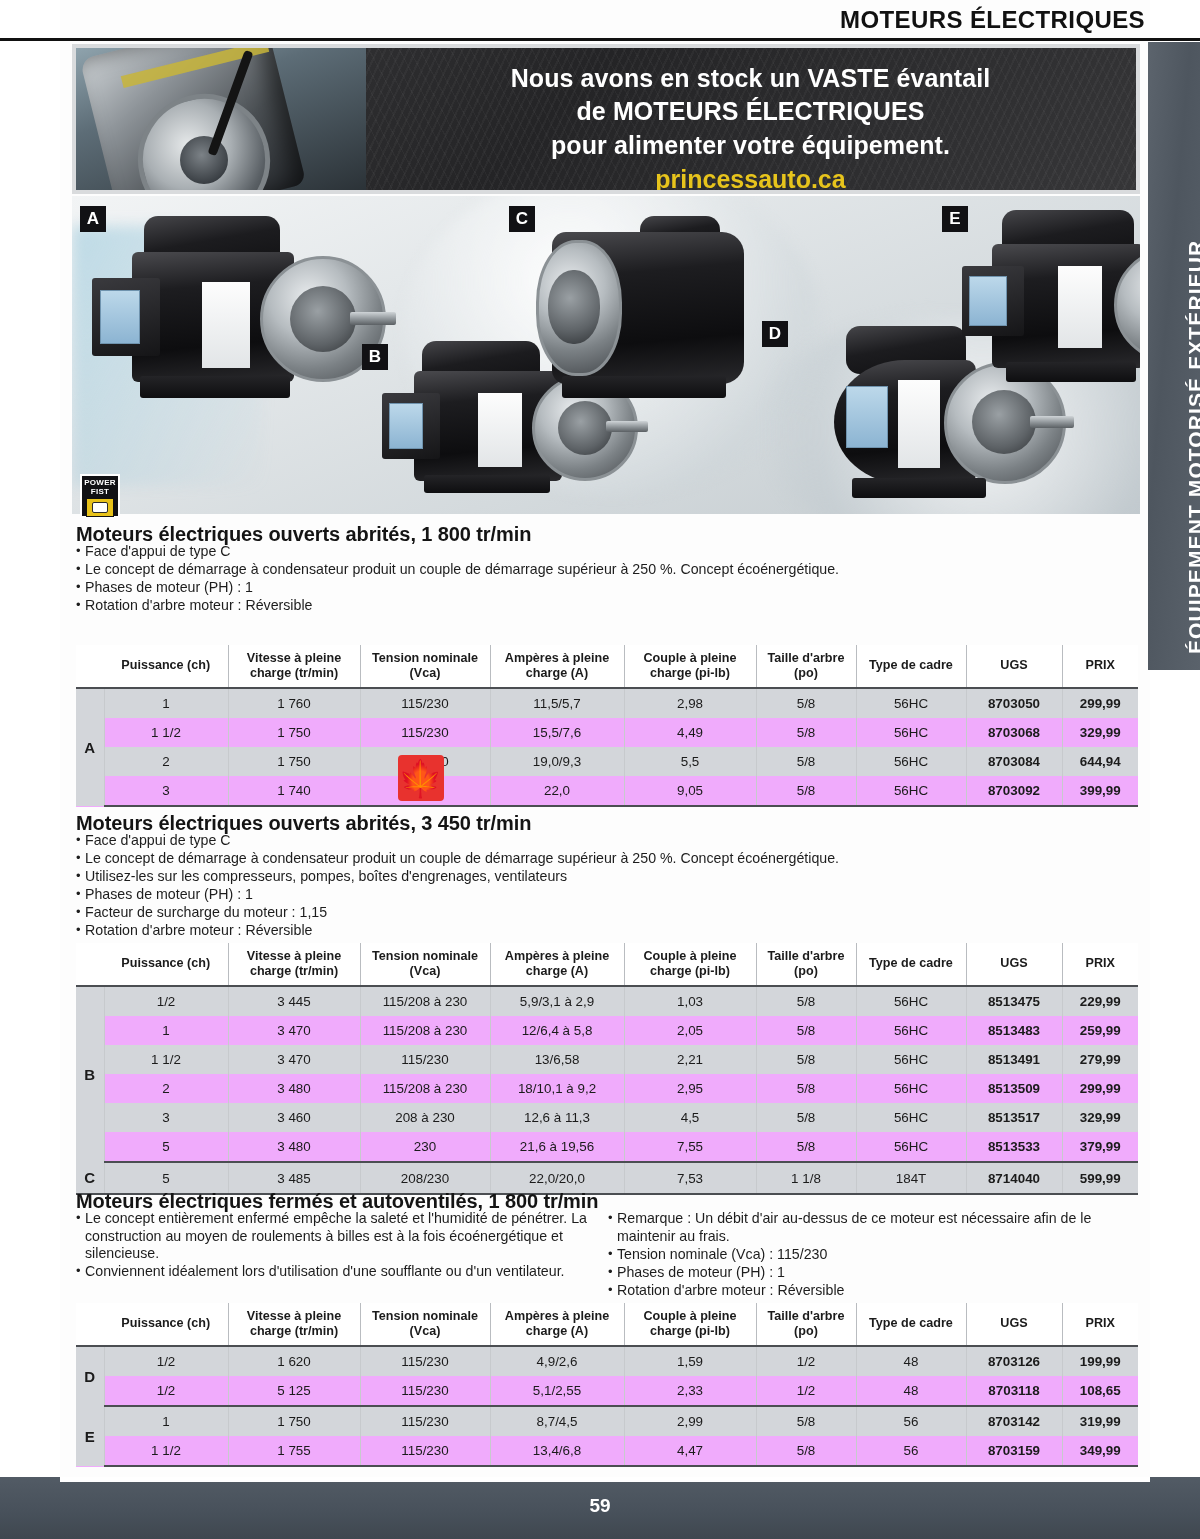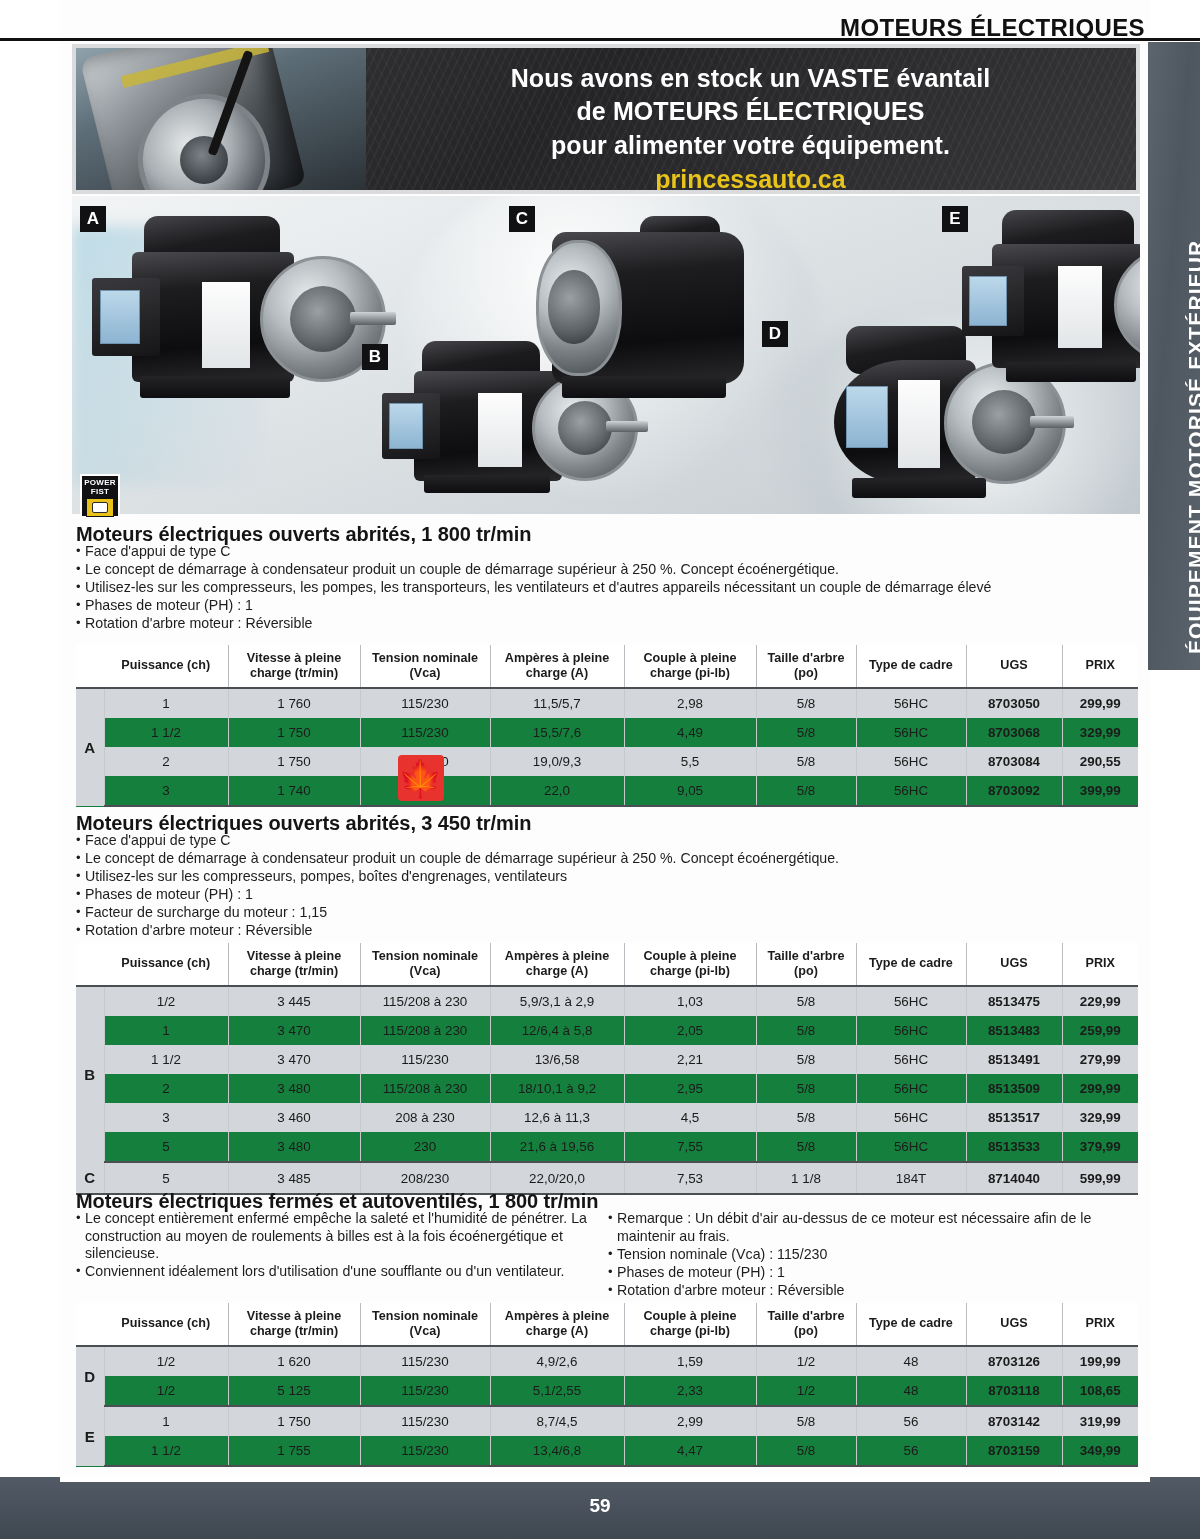--- a/index.html
+++ b/index.html
@@ -22,21 +22,21 @@
   }
   .page-inner {
     position: absolute;
     left: 60px; top: 0; width: 1090px; height: 1478px;
     background: #fdfdfd;
   }
 
   
   .top-header {
     position: absolute;
-    left: 0; top: 8px; width: 1200px; height: 24px;
+    left: 0; top: 0; width: 1200px; height: 24px;
   }
   .top-header .title {
     position: absolute;
     right: 55px; top: 6px;
     font-size: 24px; font-weight: 700;
     letter-spacing: .4px;
     color: #111;
   }
   .header-rule {
     position: absolute;
@@ -267,21 +267,21 @@
     font-size: 13px;
   }
   .bullets ul { margin: 0; padding: 0; }
 
   
   table.spec {
     position: absolute;
     border-collapse: collapse;
     font-size: 13px;
     color: #1b1b1b;
-    background: #15803d;
+    background: #f0abfc;
   }
   table.spec th {
     font-size: 12.6px;
     font-weight: 700;
     line-height: 14.5px;
     padding: 6px 3px 7px;
     text-align: center;
     vertical-align: middle;
     border-right: 1px solid #b9bcc0;
     background: #ffffff;
@@ -459,21 +459,20 @@
     <div class="pf-icon">
         <span class="pf-fist"></span>
       </div>
   </div>
 
   <div class="section-title" style="left:76px; top:523px;">Moteurs électriques ouverts abrités, 1 800 tr/min</div>
   <div class="bullets" style="left:76px; top:543px; width:1060px;">
     <ul>
       <li>Face d'appui de type C</li>
       <li>Le concept de démarrage à condensateur produit un couple de démarrage supérieur à 250 %. Concept écoénergétique.</li>
-      <li>Utilisez-les sur les compresseurs, les pompes, les transporteurs, les ventilateurs et d'autres appareils nécessitant un couple de démarrage élevé</li>
       <li>Phases de moteur (PH) : 1</li>
       <li>Rotation d'arbre moteur : Réversible</li>
     </ul>
   </div>
 
   <table class="spec" style="left:76px; top:645px; width:1062px;">
     <colgroup>
       <col style="width:28px">
         <col style="width:124px">
         <col style="width:132px">
@@ -525,21 +524,21 @@
       </tr>
       <tr class="alt">
         <td>2</td>
         <td>1 750</td>
         <td>115/230</td>
         <td>19,0/9,3</td>
         <td>5,5</td>
         <td>5/8</td>
         <td>56HC</td>
         <td class="sku">8703084</td>
-        <td class="price">290,55</td>
+        <td class="price">644,94</td>
       </tr>
       <tr class="last-row">
         <td>3</td>
         <td>1 740</td>
         <td>230</td>
         <td>22,0</td>
         <td>9,05</td>
         <td>5/8</td>
         <td>56HC</td>
         <td class="sku">8703092</td>

